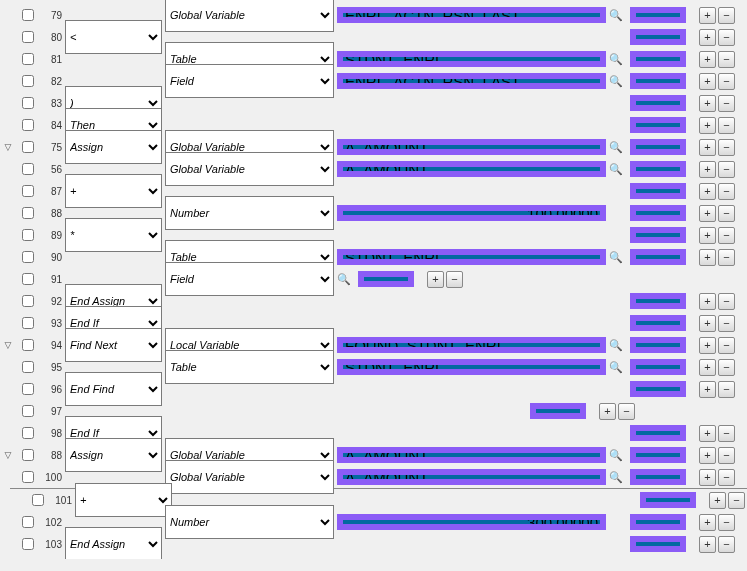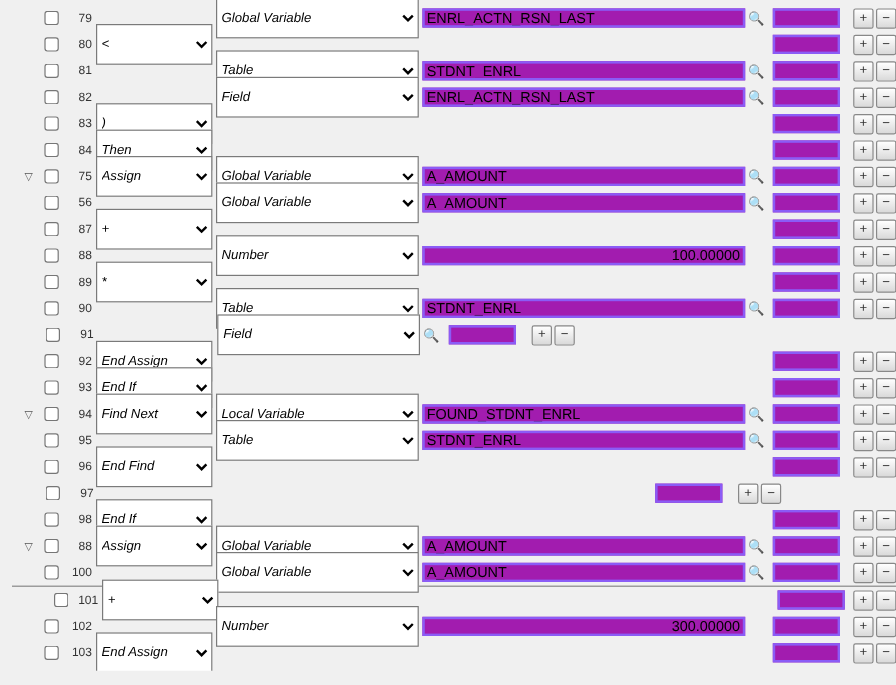--- a/index.html
+++ b/index.html
@@ -1,29 +1,29 @@
 <!DOCTYPE html>
 <html><head>
 <meta charset="utf-8">
 <style>
 html,body{margin:0;padding:0;font-family:Arial,Helvetica,sans-serif;font-size:11px;color:#000;background:#f0f0f0;}
 .grid{width:747px;background:#f0f0f0;padding-top:4px;padding-bottom:4px;}
-.row{display:flex;align-items:center;height:22px;gap:1px;padding-left:16px;}
+.row{display:flex;align-items:center;height:22px;gap:1px;}
 .row.sep{border-top:1px solid #888;margin-left:10px;}
 .cell-expand{width:16px;display:flex;align-items:center;justify-content:center;}
 .expander{font-size:9px;color:#555;line-height:1;}
 .cell-check{width:20px;display:flex;align-items:center;justify-content:center;}
 .chk{width:12px;height:12px;}
 .cell-num{width:24px;text-align:right;padding-right:2px;font-size:10px;color:#333;}
 select.combo{height:34px;font-size:11px;border:1px solid #7a7a7a;background:#fff;font-style:italic;}
 .cell-c1{width:99px;}
 .cell-c1 select.combo{width:97px;}
 .cell-c2{width:171px;}
 .cell-c2 select.combo{width:169px;}
-.val{height:16px;font-size:12px;border:2px solid #8b5cf6;background:#a21caf;padding:0 2px;box-sizing:border-box;}
+.val{height:16px;font-size:15px;border:6px solid #8b5cf6;background:#0369a1;padding:0 2px;box-sizing:border-box;}
 .cell-val{width:271px;}
 .cell-val .val{width:269px;}
 .cell-val.numcell .val{text-align:right;}
 .mag{width:14px;font-size:11px;text-align:center;color:#444;}
 .cell-extra{width:58px;margin-left:6px;}
 .cell-extra .val{width:56px;}
 .cell-btns{width:40px;display:flex;gap:2px;justify-content:flex-end;padding-left:6px;}
 .sq{width:15px;height:15px;border:1px solid #888;border-radius:2px;background:linear-gradient(#fff,#d9d9d9);display:flex;align-items:center;justify-content:center;font-size:11px;line-height:1;color:#333;cursor:pointer;}
 .spacer{flex:0 0 auto;}
 </style>

